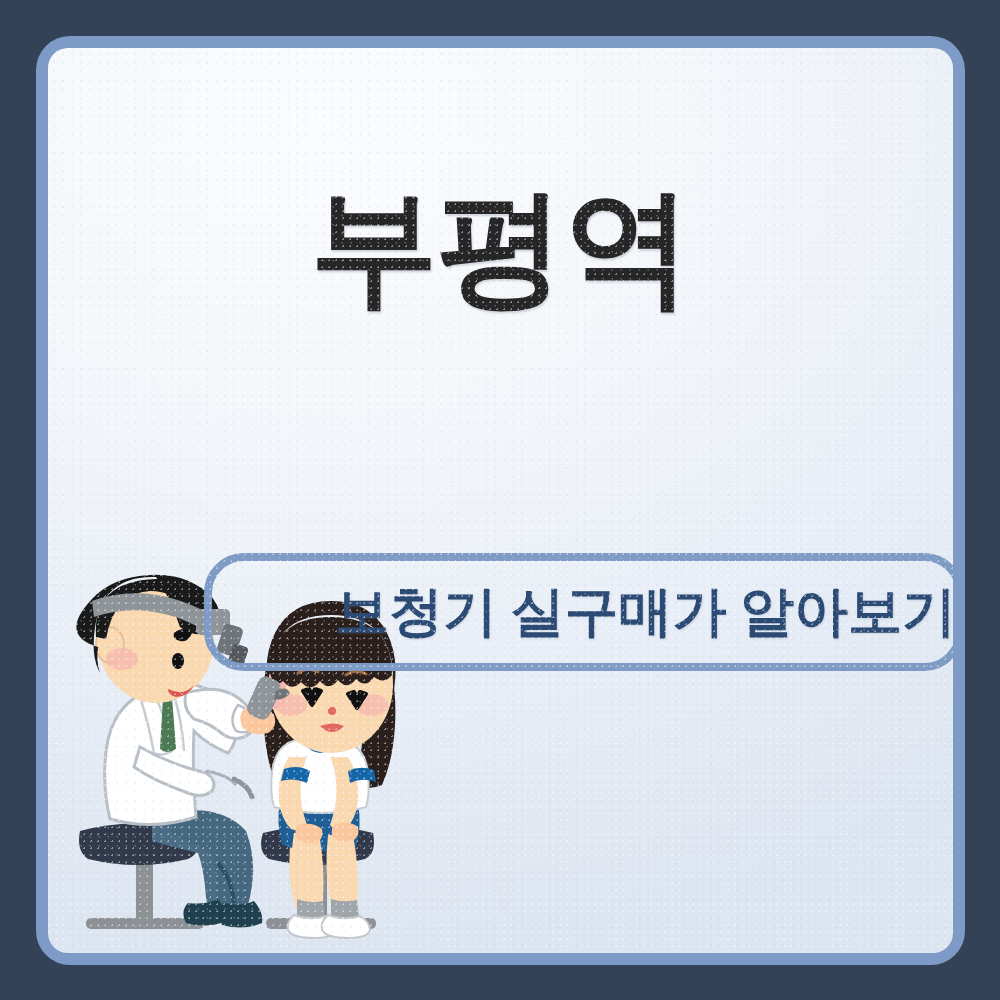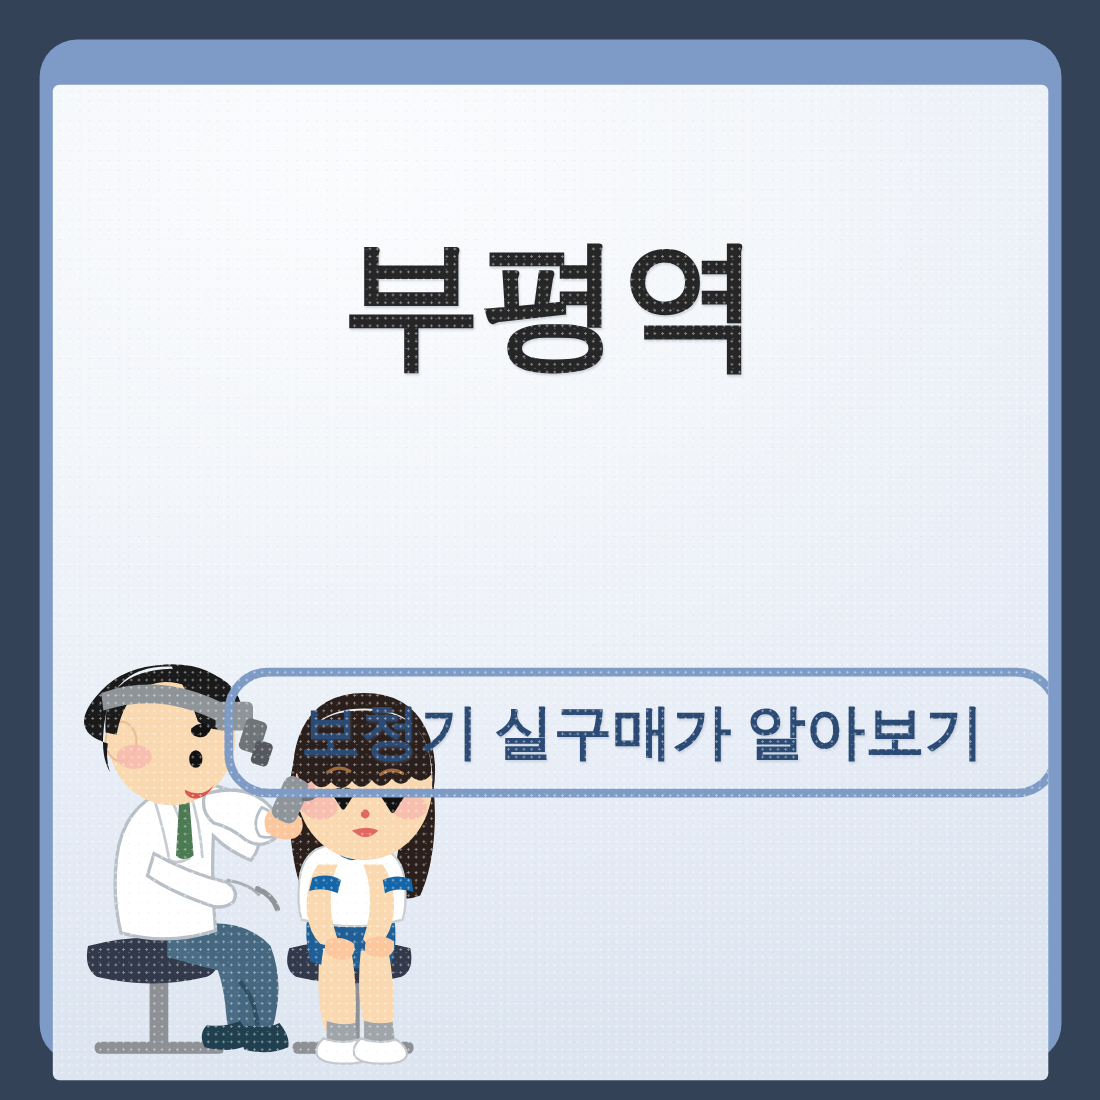--- a/index.html
+++ b/index.html
@@ -23,25 +23,24 @@
     width:929px; height:929px;
     border-radius:34px;
     background:#7d9bc6;
   }
 
   
   #panel {
     position:absolute;
     left:48px; top:48px;
     width:905px; height:905px;
-    border-radius:6px;
+    border-radius:20px;
     overflow:hidden;
     background:
       radial-gradient(120% 90% at 30% 8%, #fbfcfe 0%, #f3f6fa 38%, #e7edf6 72%, #dde5f0 100%);
-    margin-top: 29px;
   }
 
   
   #panel::after {
     content:"";
     position:absolute; inset:0;
     background-image:
       radial-gradient(circle at 20% 30%, rgba(255,255,255,.55) 0 1px, transparent 1px),
       radial-gradient(circle at 70% 65%, rgba(190,205,225,.35) 0 1px, transparent 1px);
     background-size:7px 7px, 9px 9px;
@@ -72,27 +71,27 @@
     font-weight:700;
     font-family:"Liberation Serif", serif;
     color:#2b4a74;
     text-shadow:1px 2px 2px rgba(120,135,160,.28);
     white-space:nowrap;
   }
 
   
   #cta {
     position:absolute;
-    left:156px; top:530px;
+    left:156px; top:505px;
     width:760px; height:118px;
     border:8px solid #7e9bc6;
     border-radius:40px;
     display:flex;
     align-items:center;
-    justify-content:center;
+    justify-content:flex-end;
     background:transparent;
   }
   #cta-label {
     font-size:54px;
     font-weight:700;
     font-family:"Liberation Serif", serif;
     color:#2b4a74;
     letter-spacing:0px;
     white-space:nowrap;
     text-shadow:1px 1px 2px rgba(120,135,160,.25);

